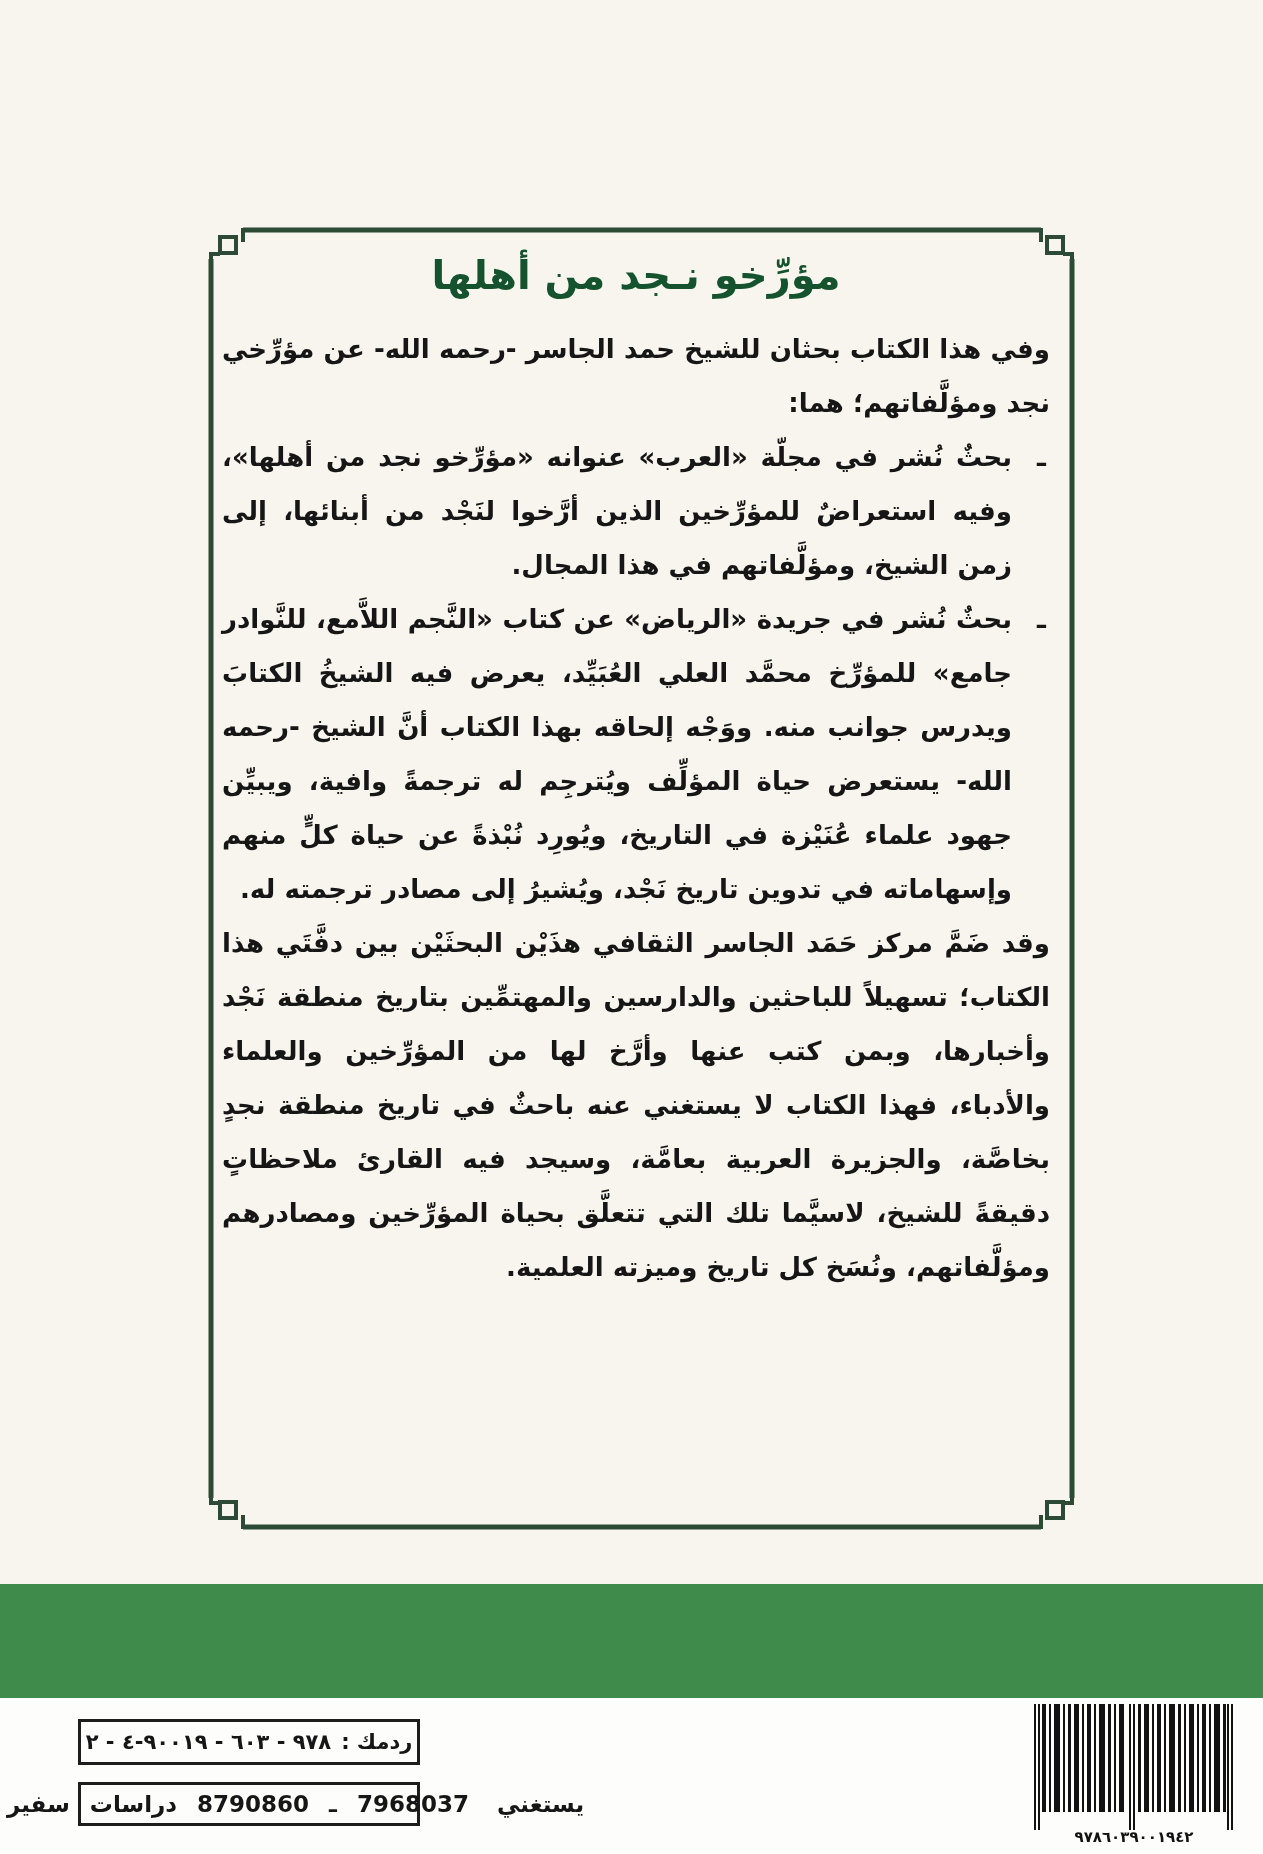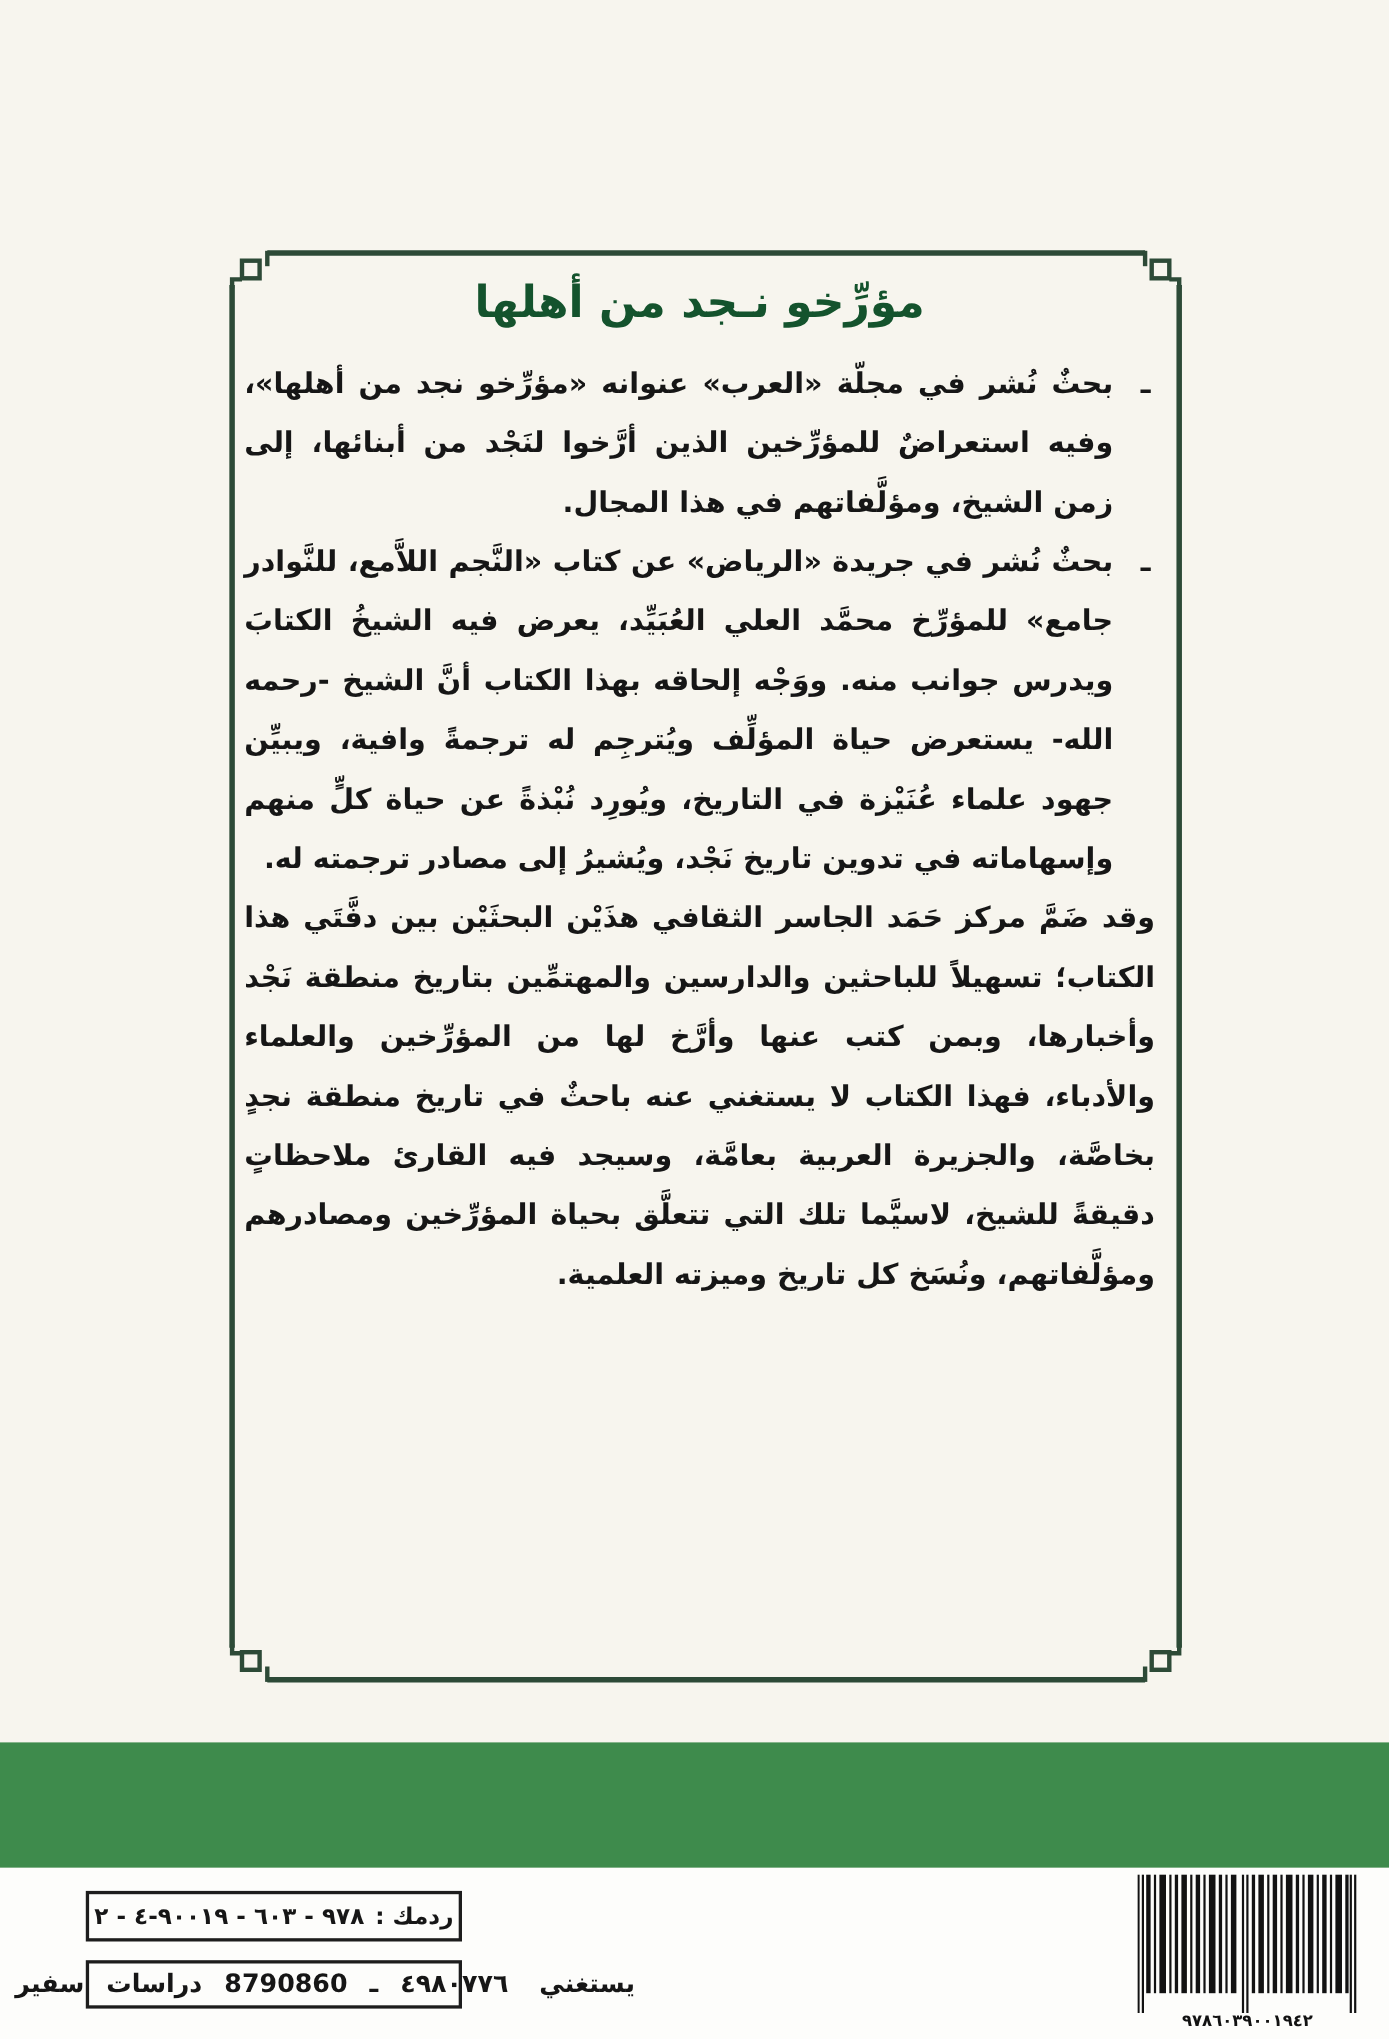--- a/index.html
+++ b/index.html
@@ -93,20 +93,21 @@
 
     <rect x="1047" y="1502" width="16" height="16"></rect>
     <path d="M 1041 1529 V 1515"></path>
     <path d="M 1072 1495 V 1503 H 1063"></path>
   </g>
 </svg>
 
 <div class="content">
   <h1 class="book-title">مؤرِّخو نـجد من أهلها</h1>
   <div class="body-text">
+    <p>وفي هذا الكتاب بحثان للشيخ حمد الجاسر -رحمه الله- عن مؤرِّخي نجد ومؤلَّفاتهم؛ هما:</p>
     <p class="bullet">
       <span class="dash">ـ</span>
       <span>بحثٌ نُشر في مجلّة «العرب» عنوانه «مؤرِّخو نجد من أهلها»، وفيه استعراضٌ للمؤرِّخين الذين أرَّخوا لنَجْد من أبنائها، إلى زمن الشيخ، ومؤلَّفاتهم في هذا المجال.</span>
     </p>
     <p class="bullet">
       <span class="dash">ـ</span>
       <span>بحثٌ نُشر في جريدة «الرياض» عن كتاب «النَّجم اللاَّمع، للنَّوادر جامع» للمؤرِّخ محمَّد العلي العُبَيِّد، يعرض فيه الشيخُ الكتابَ ويدرس جوانب منه. ووَجْه إلحاقه بهذا الكتاب أنَّ الشيخ -رحمه الله- يستعرض حياة المؤلِّف ويُترجِم له ترجمةً وافية، ويبيِّن جهود علماء عُنَيْزة في التاريخ، ويُورِد نُبْذةً عن حياة كلٍّ منهم وإسهاماته في تدوين تاريخ نَجْد، ويُشيرُ إلى مصادر ترجمته له.</span>
     </p>
     <p>وقد ضَمَّ مركز حَمَد الجاسر الثقافي هذَيْن البحثَيْن بين دفَّتَي هذا الكتاب؛ تسهيلاً للباحثين والدارسين والمهتمِّين بتاريخ منطقة نَجْد وأخبارها، وبمن كتب عنها وأرَّخ لها من المؤرِّخين والعلماء والأدباء، فهذا الكتاب لا يستغني عنه باحثٌ في تاريخ منطقة نجدٍ بخاصَّة، والجزيرة العربية بعامَّة، وسيجد فيه القارئ ملاحظاتٍ دقيقةً للشيخ، لاسيَّما تلك التي تتعلَّق بحياة المؤرِّخين ومصادرهم ومؤلَّفاتهم، ونُسَخ كل تاريخ وميزته العلمية.</p>
   </div>
@@ -119,21 +120,21 @@
   <span>ردمك :</span>
   <span dir="ltr">٩٧٨ - ٦٠٣ - ٩٠٠١٩-٤ - ٢</span>
 </div>
 
 <div class="printer-box">
   <span>مطبعة</span>
   <span>سفير</span>
   <span>دراسات</span>
   <span>8790860</span>
   <span>ـ</span>
-  <span>٤٩٨٠٧٧٦</span>
+  <span>7968037</span>
   <span style="margin-left:8px">يستغني</span>
 </div>
 
 <div class="barcode">
   <svg width="200" height="142" viewBox="0 0 200 142">
     <g fill="#121212">
 
       <rect x="0" y="0" width="2" height="126"></rect>
         <rect x="4" y="0" width="2" height="126"></rect>
       <rect x="95" y="0" width="2" height="126"></rect>

